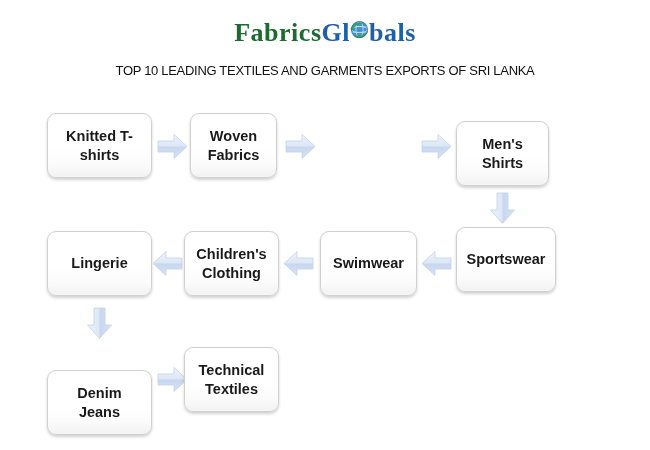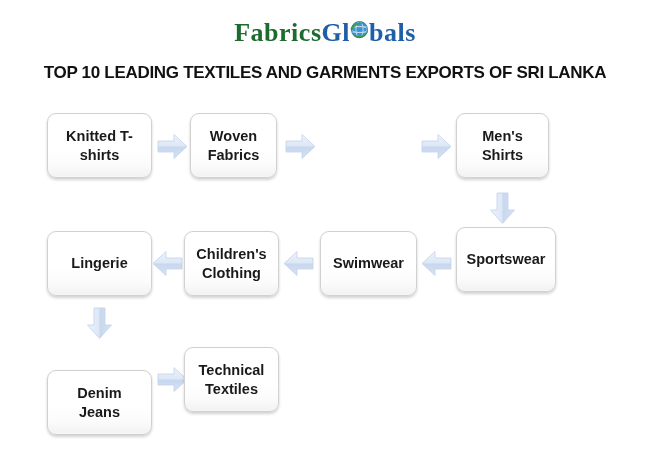--- a/index.html
+++ b/index.html
@@ -45,22 +45,22 @@
     position: relative;
   }
 
   
   #title {
     position: absolute;
     top: 63px;
     left: 0;
     width: 650px;
     text-align: center;
-    font-size: 17px;
-    font-weight: bold;
+    font-size: 13px;
+    font-weight: normal;
     letter-spacing: -0.3px;
     color: #111111;
     white-space: nowrap;
   }
 
   
   #flow {
     position: absolute;
     top: 0; left: 0;
     width: 650px;
@@ -162,21 +162,21 @@
         <stop offset="0%" stop-color="#eef3fb"></stop>
             <stop offset="48%" stop-color="#dde7f6"></stop>
         <stop offset="52%" stop-color="#c7d7ee"></stop>
             <stop offset="100%" stop-color="#d8e3f4"></stop>
       </linearGradient>
         </defs>
       <path d="M1 8 L17 8 L17 1.5 L30 13.5 L17 25.5 L17 19 L1 19 Z" fill="url(#gR3)" stroke="#c2d2e8" stroke-width="0.8"></path>
     </svg>
   </div>
 
-  <div class="node" style="left:456px; top:113px; width:93px; height:65px;">
+  <div class="node" style="left:456px; top:121px; width:93px; height:65px;">
     <span>
       <span>Men's</span><br>
       <span>Shirts</span>
     </span>
   </div>
 
   <div class="arrow" style="left:489px; top:192px; width:27px; height:33px;">
     <svg width="27" height="33" viewBox="0 0 27 33">
       <defs>
           <linearGradient id="gD1" x1="0" y1="0" x2="1" y2="0">

